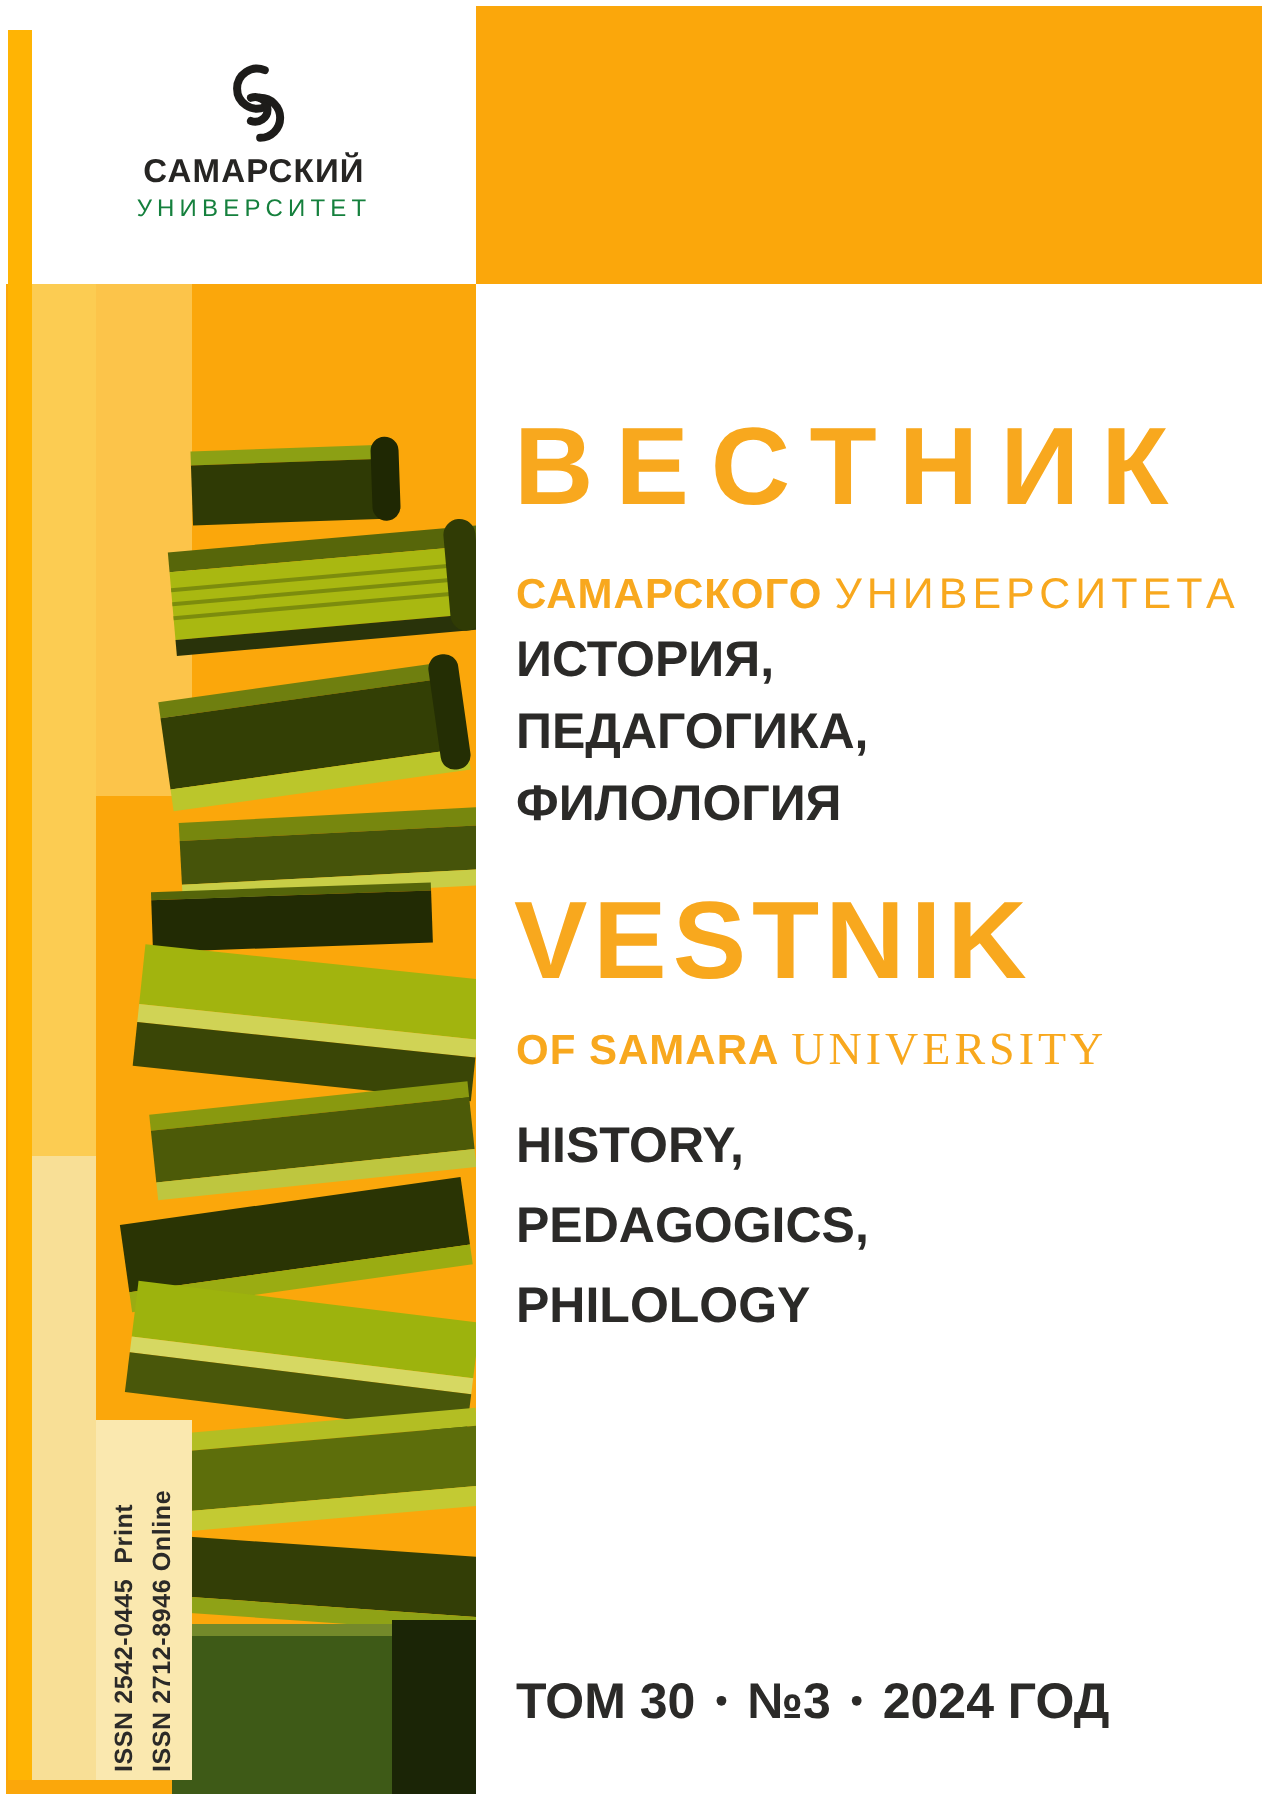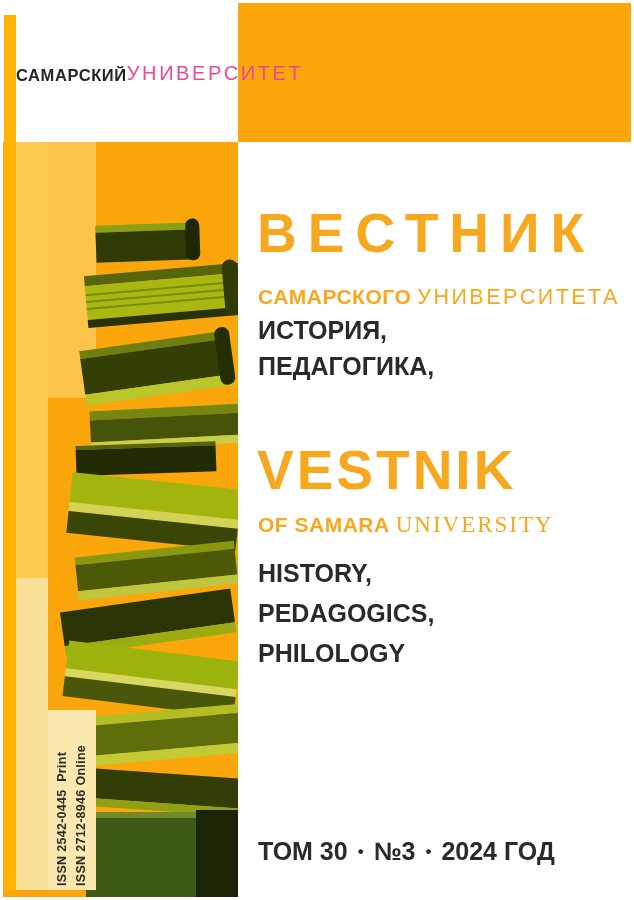--- a/index.html
+++ b/index.html
@@ -20,24 +20,24 @@
     position:absolute;left:5px;bottom:4px;height:174px;
     writing-mode:vertical-rl;transform:rotate(180deg);
     font-weight:700;font-size:12.5px;line-height:19px;letter-spacing:.3px;
     color:#2B2A28;white-space:pre;
   }
   
   .books{position:absolute;left:46px;top:142px;width:192px;height:755px;z-index:4;overflow:hidden;}
   
   .logo-box{
     position:absolute;left:16px;top:0;width:222px;height:142px;background:#ffffff;z-index:2;
-    display:flex;flex-direction:row;align-items:center;text-align:center;padding-top:4px;box-sizing:border-box;
+    display:flex;flex-direction:column;align-items:center;text-align:center;padding-top:32px;box-sizing:border-box;
   }
   .uni-name1{font-size:16.5px;font-weight:700;letter-spacing:.6px;color:#262523;margin-top:5px;}
-  .uni-name2{font-size:20px;font-weight:400;letter-spacing:2.6px;color:#ec4899;margin-top:1px;}
+  .uni-name2{font-size:12px;font-weight:400;letter-spacing:2.6px;color:#15803d;margin-top:1px;}
   .uni-sub{font-size:9.8px;line-height:10.8px;color:#3F3E3C;margin-top:7px;}
   
   .white-panel{position:absolute;left:238px;top:142px;width:452px;height:758px;background:#ffffff;z-index:6;}
   .t-ru-main,.t-en-main{
     position:absolute;left:19px;font-size:55px;font-weight:700;line-height:1;color:#F8A81E;white-space:nowrap;
   }
   .t-ru-main{top:64px;letter-spacing:11px;}
   .t-en-main{top:301px;letter-spacing:3px;}
   .t-sub{position:absolute;left:20px;color:#F8A81E;white-space:nowrap;}
   .t-ru-sub{top:130px;margin-top:13px;}
@@ -160,20 +160,21 @@
 
     <div class="t-ru-main">ВЕСТНИК</div>
 
     <div class="t-sub t-ru-sub">
       <span class="sub-bold">САМАРСКОГО</span><span class="sub-rest">УНИВЕРСИТЕТА</span>
     </div>
 
     <div class="subjects subjects-ru">
       <div>ИСТОРИЯ,</div>
       <div>ПЕДАГОГИКА,</div>
+      <div>ФИЛОЛОГИЯ</div>
     </div>
 
     <div class="t-en-main">VESTNIK</div>
 
     <div class="t-sub t-en-sub">
       <span class="sub-bold">OF SAMARA</span><span class="sub-rest">UNIVERSITY</span>
     </div>
 
     <div class="subjects subjects-en">
       <div>HISTORY,</div>

